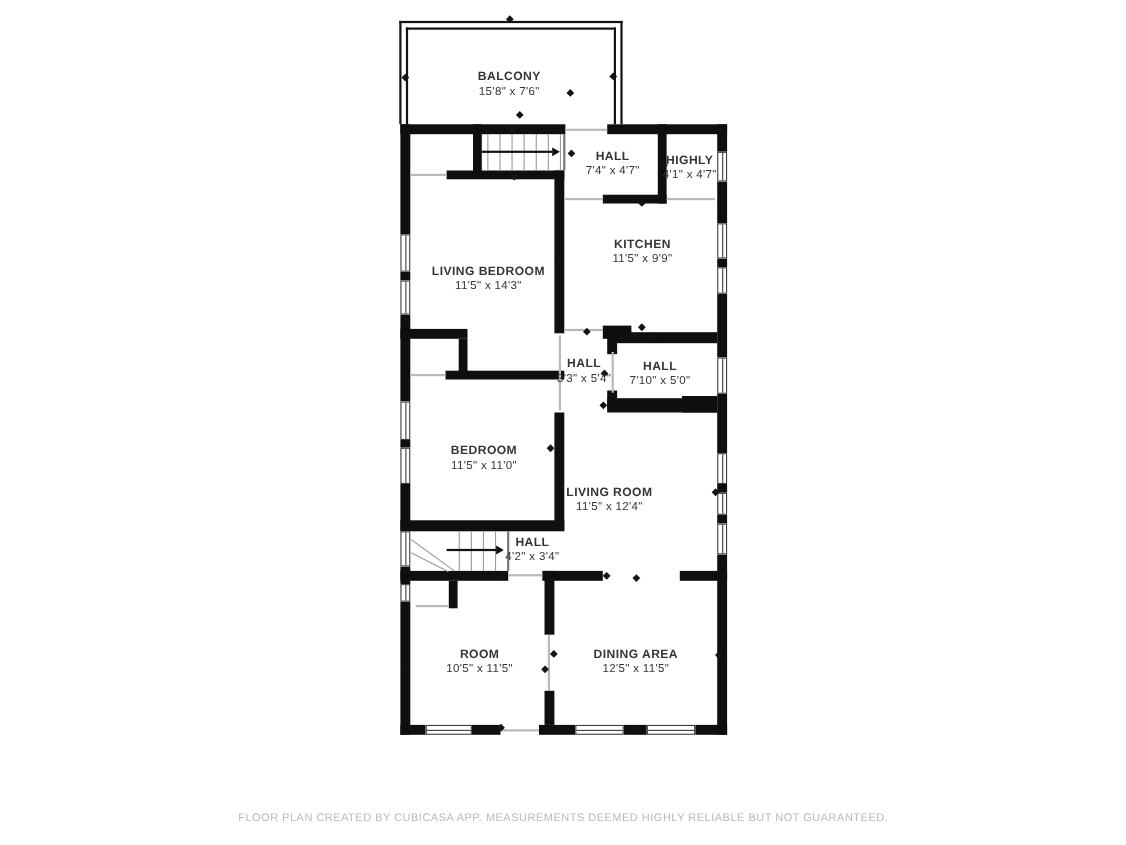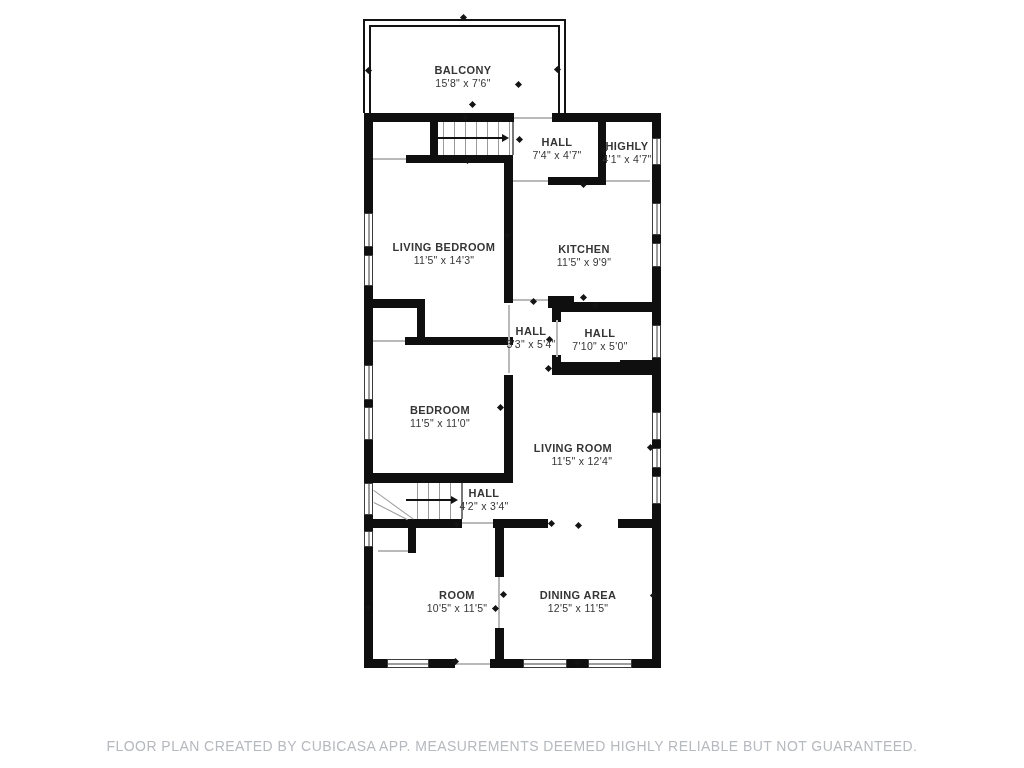--- a/index.html
+++ b/index.html
@@ -15,21 +15,21 @@
   .line{position:absolute;}
   .dline{position:absolute;height:1px;background:#9a9a9a;transform-origin:0 0;}
   .arr{position:absolute;width:0;height:0;border-top:4px solid transparent;
        border-bottom:4px solid transparent;border-left:7px solid #111;}
   .tick{position:absolute;width:5px;height:5px;background:#141414;transform:rotate(45deg);}
   .rail{position:absolute;border:2px solid #131313;border-bottom:none;box-sizing:border-box;background:transparent;}
   .room-label{position:absolute;transform:translate(-50%,-50%);text-align:center;white-space:nowrap;color:#353535;}
   .room-label .rname{font-size:11px;font-weight:600;letter-spacing:.4px;line-height:13px;}
   .room-label .rdims{font-size:10.5px;font-weight:400;letter-spacing:.3px;line-height:13px;}
   .footer{position:absolute;left:0;top:738px;width:1024px;text-align:center;
-          font-size:14px;letter-spacing:.45px;color:#b6b9be;font-weight:400;}
+          font-size:10px;letter-spacing:.45px;color:#b6b9be;font-weight:400;}
 </style>
 </head>
 <body>
 
 <div class="page">
   <div class="plan">
       <div class="wall" style="left: 364px; top: 113px; width: 150px; height: 9px; background: rgb(15, 15, 15);"></div>
       <div class="wall" style="left: 552px; top: 113px; width: 109px; height: 9px; background: rgb(15, 15, 15);"></div>
       <div class="wall" style="left: 364px; top: 113px; width: 9px; height: 100px; background: rgb(15, 15, 15);"></div>
       <div class="wall" style="left: 364px; top: 247px; width: 9px; height: 8px; background: rgb(15, 15, 15);"></div>
@@ -158,45 +158,45 @@
         <div class="rdims">7'4" x 4'7"</div>
       </div>
       <div class="room-label" style="left: 627px; top: 153px;">
         <div class="rname">HIGHLY</div>
         <div class="rdims">4'1" x 4'7"</div>
       </div>
       <div class="room-label" style="left: 444px; top: 254px;">
         <div class="rname">LIVING BEDROOM</div>
         <div class="rdims">11'5" x 14'3"</div>
       </div>
-      <div class="room-label" style="left: 584px; top: 256px;">
+      <div class="room-label" style="left: 584px; top: 229px;">
         <div class="rname">KITCHEN</div>
         <div class="rdims">11'5" x 9'9"</div>
       </div>
       <div class="room-label" style="left: 531px; top: 338px;">
         <div class="rname">HALL</div>
         <div class="rdims">3'3" x 5'4"</div>
       </div>
       <div class="room-label" style="left: 600px; top: 340px;">
         <div class="rname">HALL</div>
         <div class="rdims">7'10" x 5'0"</div>
       </div>
       <div class="room-label" style="left: 440px; top: 417px;">
         <div class="rname">BEDROOM</div>
         <div class="rdims">11'5" x 11'0"</div>
       </div>
-      <div class="room-label" style="left: 573px; top: 455px; text-align: right;">
+      <div class="room-label" style="left: 554px; top: 455px;">
         <div class="rname">LIVING ROOM</div>
         <div class="rdims">11'5" x 12'4"</div>
       </div>
       <div class="room-label" style="left: 484px; top: 500px;">
         <div class="rname">HALL</div>
         <div class="rdims">4'2" x 3'4"</div>
       </div>
-      <div class="room-label" style="left: 436px; top: 602px; margin-left: 21px;">
+      <div class="room-label" style="left: 436px; top: 602px;">
         <div class="rname">ROOM</div>
         <div class="rdims">10'5" x 11'5"</div>
       </div>
       <div class="room-label" style="left: 578px; top: 602px;">
         <div class="rname">DINING AREA</div>
         <div class="rdims">12'5" x 11'5"</div>
       </div>
     </div>
   <div class="footer">FLOOR PLAN CREATED BY CUBICASA APP. MEASUREMENTS DEEMED HIGHLY RELIABLE BUT NOT GUARANTEED.</div>
 </div>

